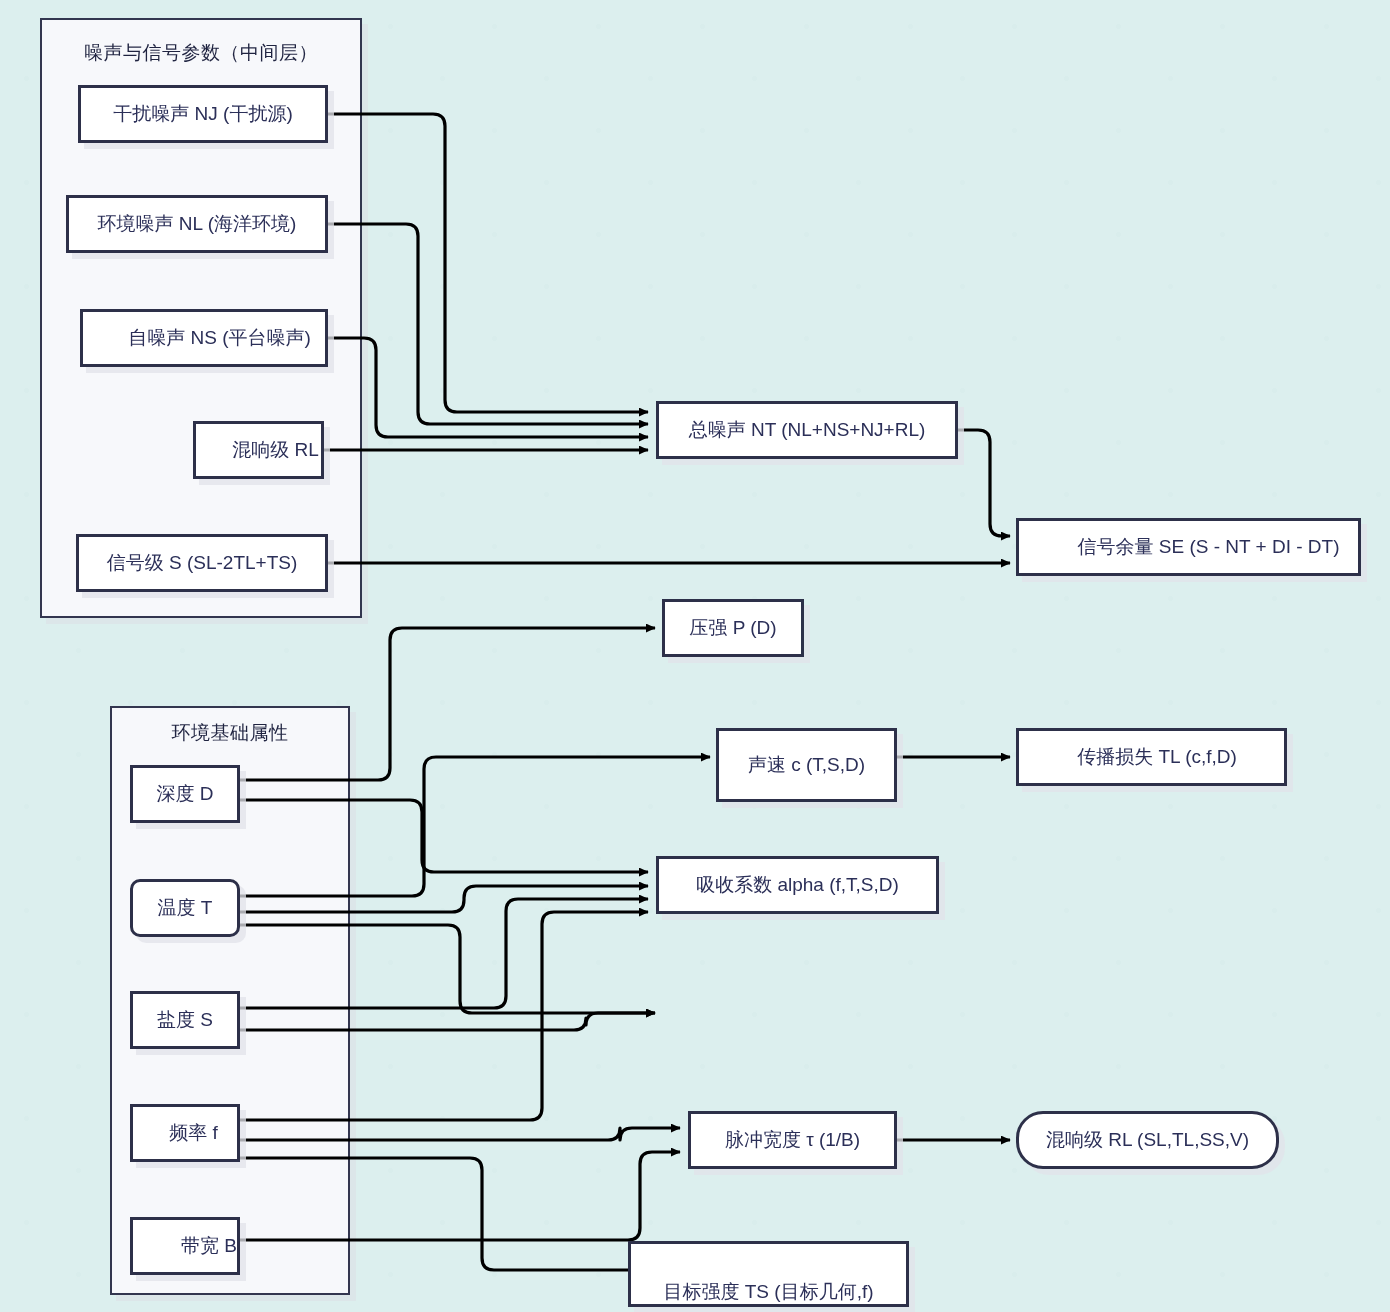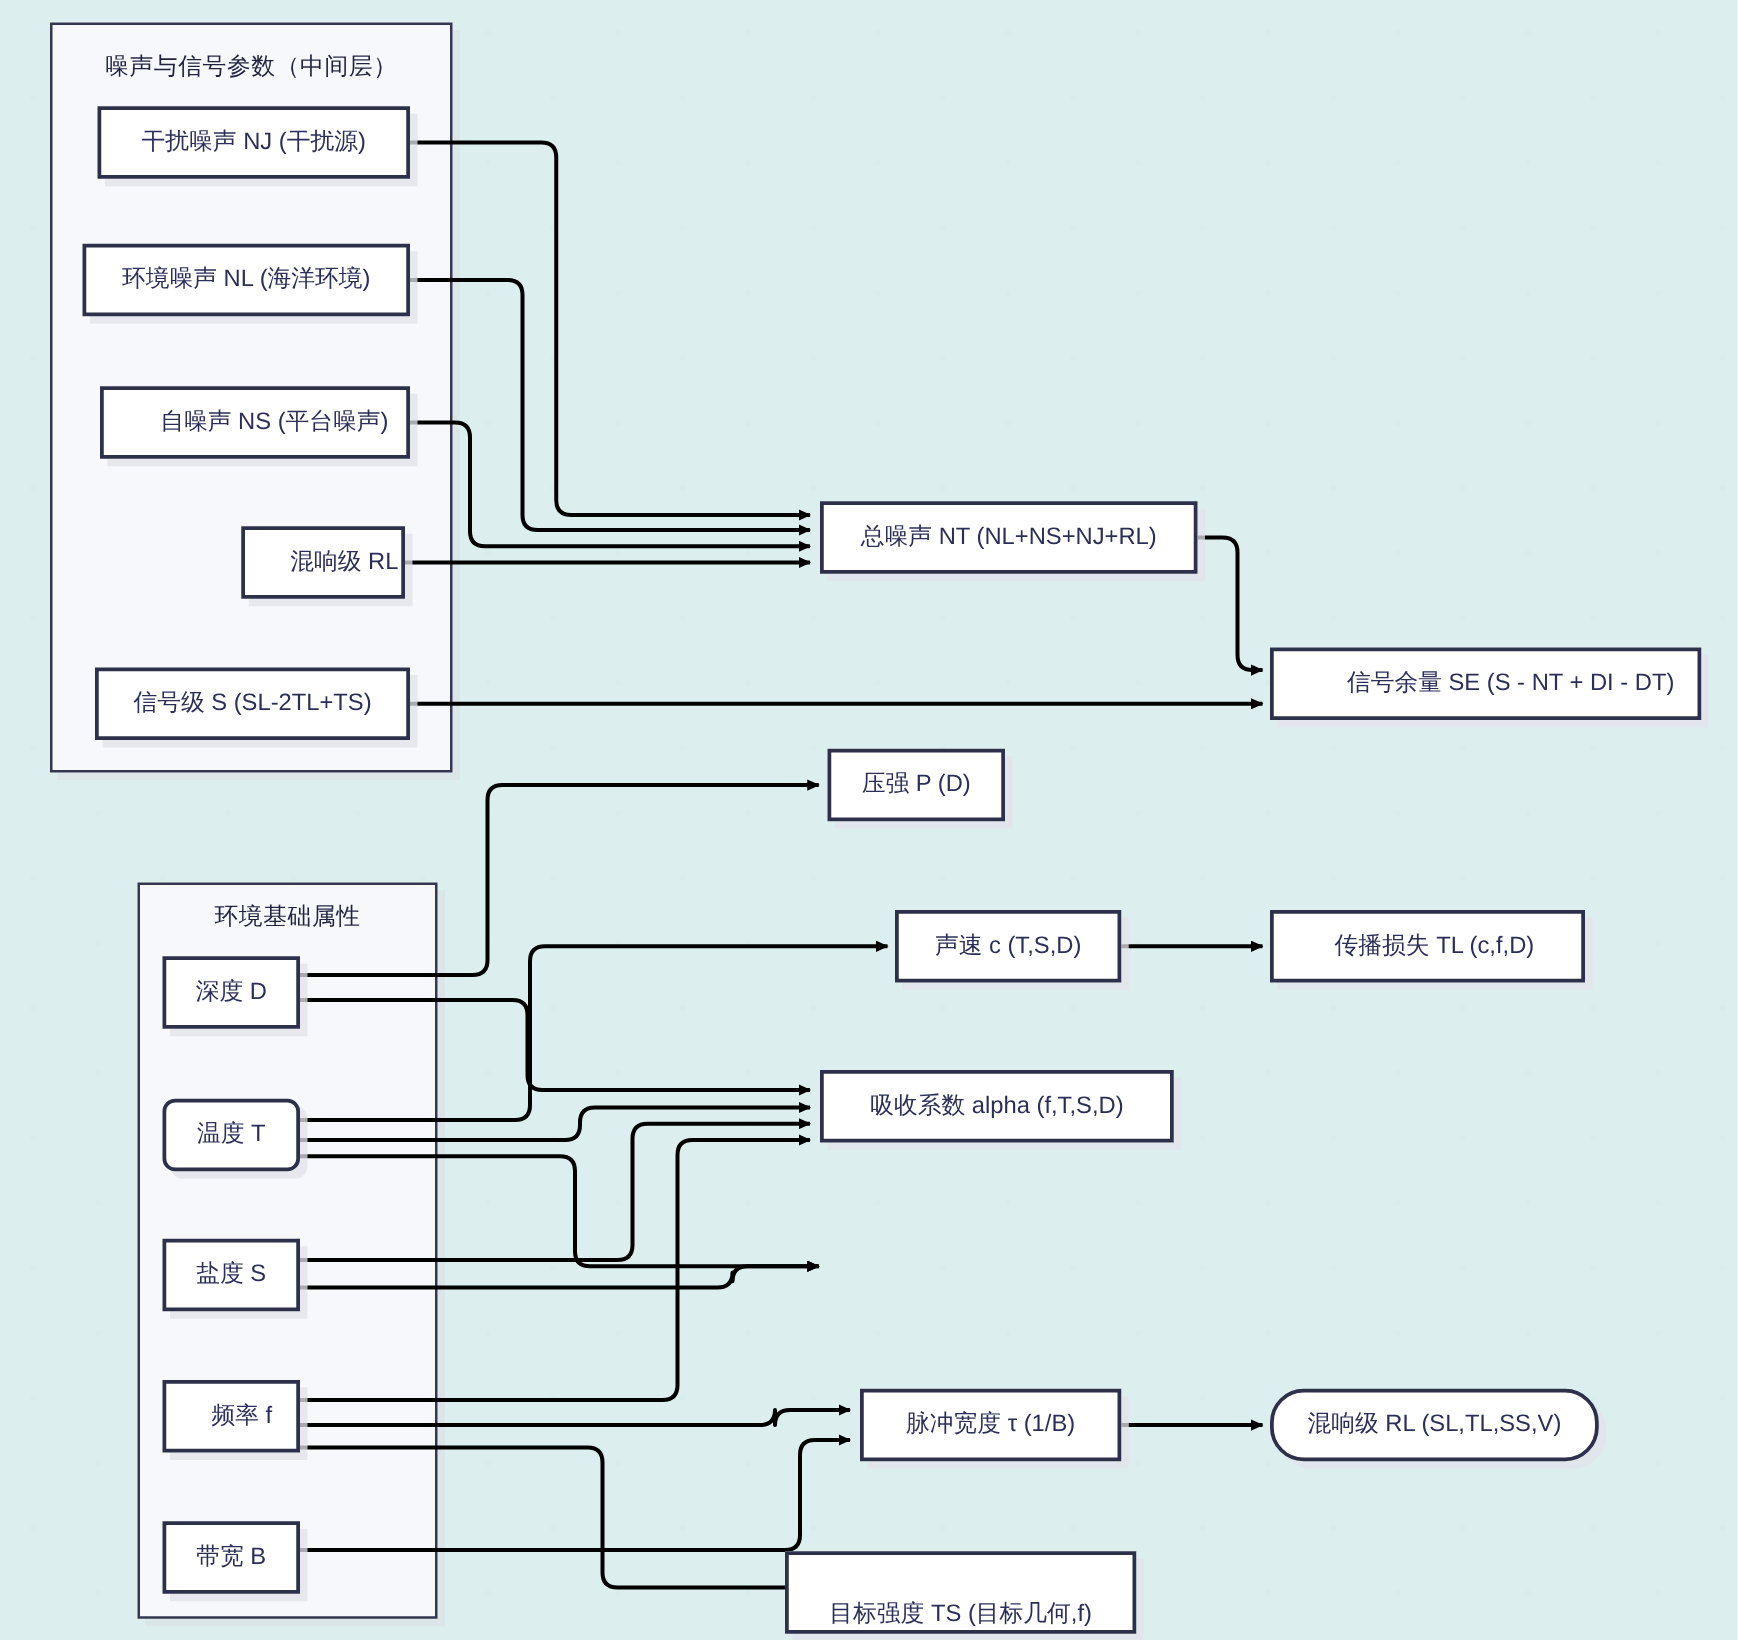--- a/index.html
+++ b/index.html
@@ -178,25 +178,25 @@
   </div>
 
   <div class="node" style="left:1016px; top:518px; width:345px; height:58px;padding-left:40px;">
     <span>信号余量 SE (S - NT + DI - DT)</span>
   </div>
 
   <div class="node" style="left:662px; top:599px; width:142px; height:58px;">
     <span>压强 P (D)</span>
   </div>
 
-  <div class="node" style="left:716px; top:728px; width:181px; height:58px;">
+  <div class="node" style="left:716px; top:728px; width:181px; height:74px;">
     <span>声速 c (T,S,D)</span>
   </div>
 
-  <div class="node" style="left:1016px; top:728px; width:252px; height:58px;padding-left:11px;">
+  <div class="node" style="left:1016px; top:728px; width:271px; height:58px;padding-left:11px;">
     <span>传播损失 TL (c,f,D)</span>
   </div>
 
   <div class="node" style="left:656px; top:856px; width:283px; height:58px;">
     <span>吸收系数 alpha (f,T,S,D)</span>
   </div>
 
 
   <div class="node" style="left:688px; top:1111px; width:209px; height:58px;">
     <span>脉冲宽度 τ (1/B)</span>
@@ -219,17 +219,17 @@
   </div>
 
   <div class="node small" style="left:130px; top:991px; width:110px; height:58px;">
     <span>盐度 S</span>
   </div>
 
   <div class="node small" style="left:130px; top:1104px; width:110px; height:58px;padding-left:17px;">
     <span>频率 f</span>
   </div>
 
-  <div class="node small" style="left:130px; top:1217px; width:110px; height:58px;">
+  <div class="node small" style="left:130px; top:1217px; width:110px; height:58px;justify-content:flex-end;">
     <span>带宽 B</span>
   </div>
 
 </div>
 
 </body></html>

